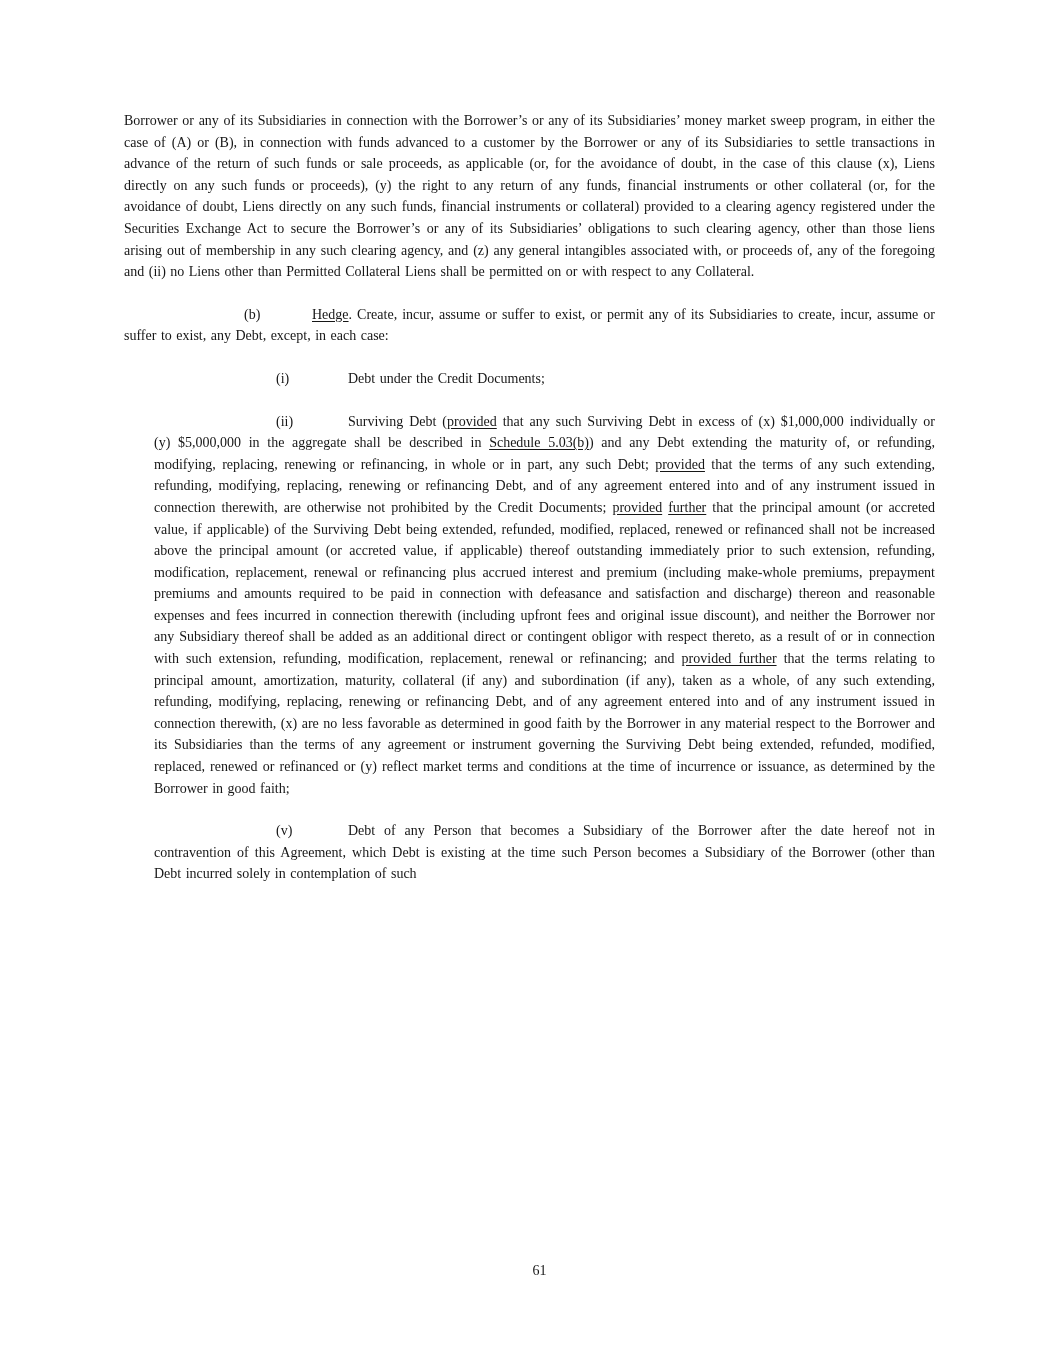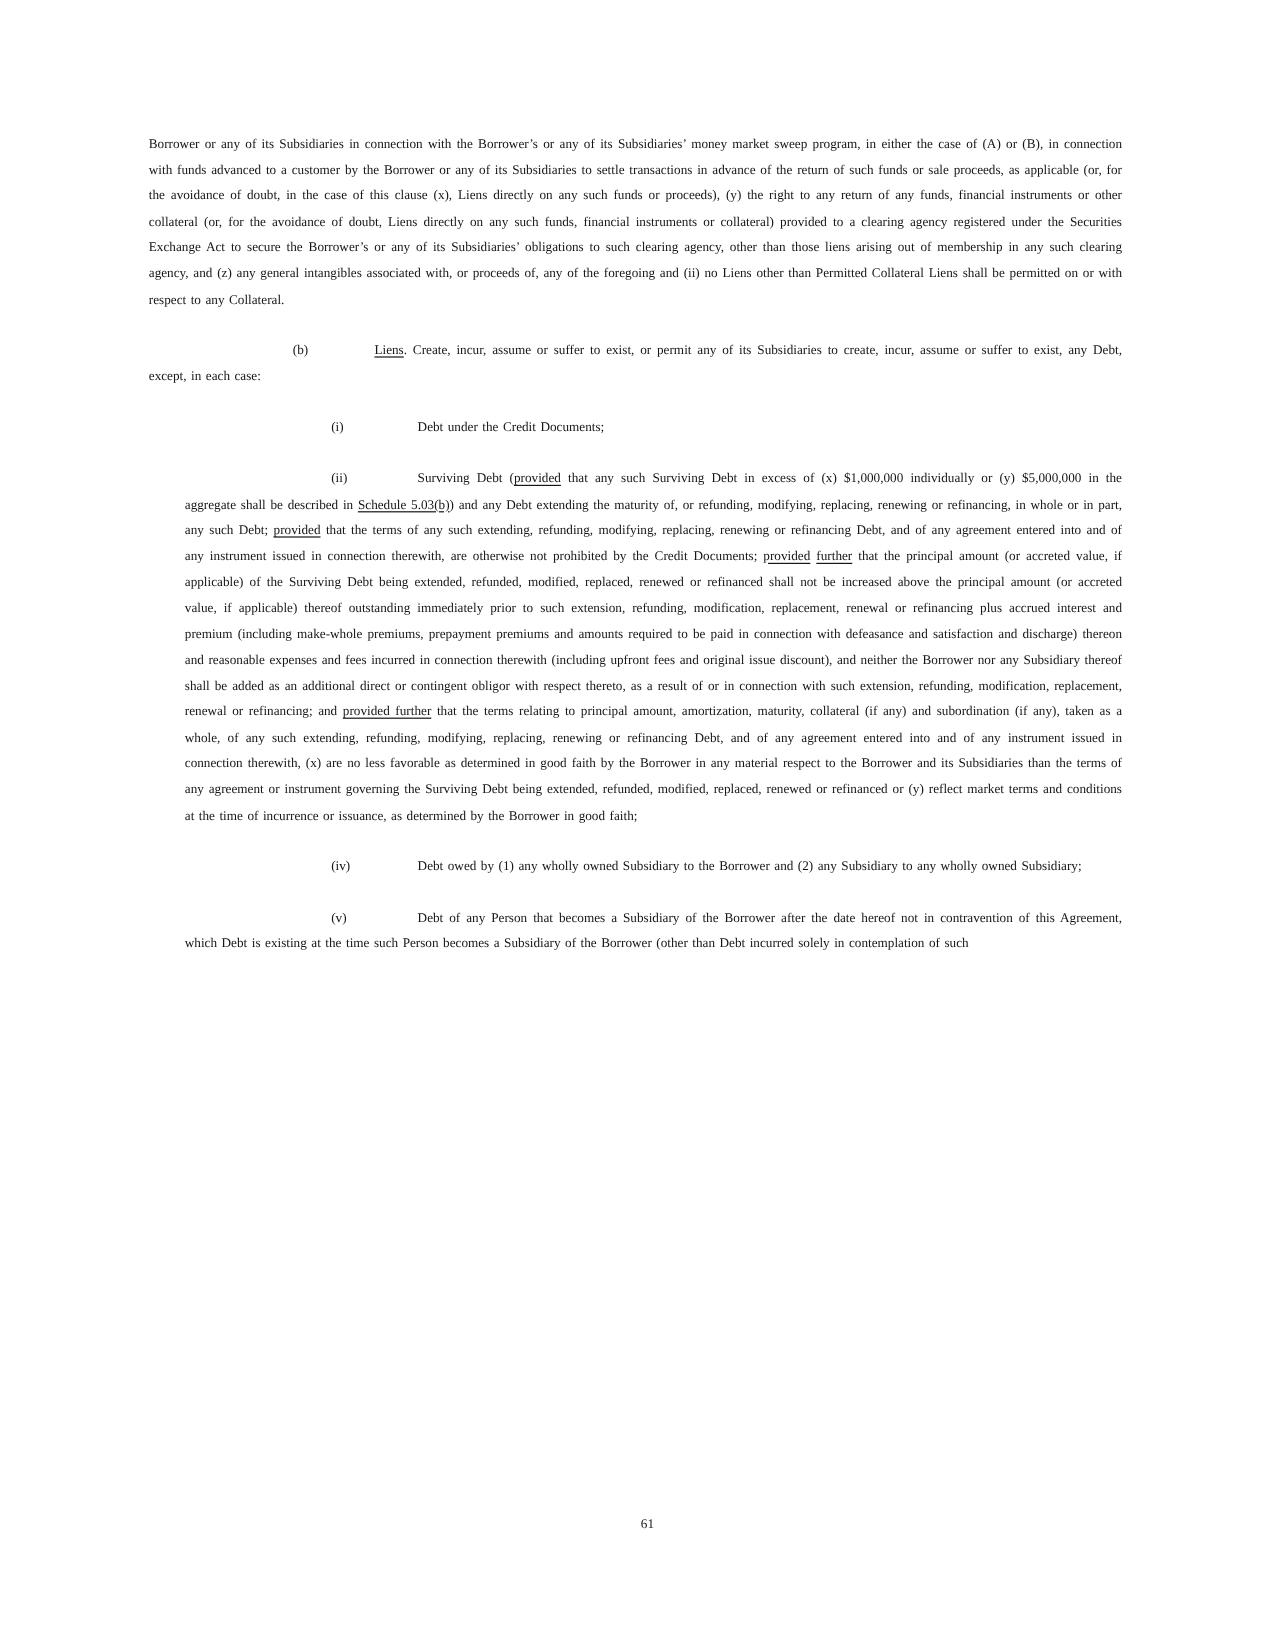--- a/index.html
+++ b/index.html
@@ -3,21 +3,21 @@
 <meta charset="utf-8">
 <style>
   html, body { margin: 0; padding: 0; background: #e8e8e8; }
   .page {
     position: relative;
     width: 1055px;
     height: 1365px;
     margin: 0 auto;
     background: #ffffff;
     font-family: "Liberation Serif", "DejaVu Serif", serif;
-    font-size: 11px;
+    font-size: 14px;
     line-height: 21.6px;
     color: #161616;
     overflow: hidden;
   }
   .content {
     position: absolute;
     left: 124px;
     top: 110px;
     width: 811px;
   }
@@ -47,27 +47,26 @@
   }
 </style>
 </head>
 <body>
 
 <div class="page">
   <div class="content">
 
     <p class="para"><span>Borrower or any of its Subsidiaries in connection with the Borrower’s or any of its Subsidiaries’ money market sweep program, in either the case of (A) or (B), in connection with funds advanced to a customer by the Borrower or any of its Subsidiaries to settle transactions in advance of the return of such funds or sale proceeds, as applicable (or, for the avoidance of doubt, in the case of this clause (x), Liens directly on any such funds or proceeds), (y) the right to any return of any funds, financial instruments or other collateral (or, for the avoidance of doubt, Liens directly on any such funds, financial instruments or collateral) provided to a clearing agency registered under the Securities Exchange Act to secure the Borrower’s or any of its Subsidiaries’ obligations to such clearing agency, other than those liens arising out of membership in any such clearing agency, and (z) any general intangibles associated with, or proceeds of, any of the foregoing and (ii) no Liens other than Permitted Collateral Liens shall be permitted on or with respect to any Collateral.</span></p>
 
-    <p class="para top-clause"><span class="label label-b">(b)</span><span class="u">Liens</span><span>. Create, incur, assume or suffer to exist, or permit any of its Subsidiaries to create, incur, assume or suffer to exist, any Debt, except, in each case:</span></p>
+    <p class="para top-clause"><span class="label label-b">(b)</span><span class="u">Hedge</span><span>. Create, incur, assume or suffer to exist, or permit any of its Subsidiaries to create, incur, assume or suffer to exist, any Debt, except, in each case:</span></p>
 
     <p class="para rom"><span class="label label-rom">(i)</span><span>Debt under the Credit Documents;</span></p>
 
     <p class="para rom"><span class="label label-rom">(ii)</span><span>Surviving Debt (</span><span class="u">provided</span><span> that any such Surviving Debt in excess of (x) $1,000,000 individually or (y) $5,000,000 in the aggregate shall be described in </span><span class="u">Schedule 5.03(b)</span><span>) and any Debt extending the maturity of, or refunding, modifying, replacing, renewing or refinancing, in whole or in part, any such Debt; </span><span class="u">provided</span><span> that the terms of any such extending, refunding, modifying, replacing, renewing or refinancing Debt, and of any agreement entered into and of any instrument issued in connection therewith, are otherwise not prohibited by the Credit Documents; </span><span class="u">provided</span><span> </span><span class="u">further</span><span> that the principal amount (or accreted value, if applicable) of the Surviving Debt being extended, refunded, modified, replaced, renewed or refinanced shall not be increased above the principal amount (or accreted value, if applicable) thereof outstanding immediately prior to such extension, refunding, modification, replacement, renewal or refinancing plus accrued interest and premium (including make-whole premiums, prepayment premiums and amounts required to be paid in connection with defeasance and satisfaction and discharge) thereon and reasonable expenses and fees incurred in connection therewith (including upfront fees and original issue discount), and neither the Borrower nor any Subsidiary thereof shall be added as an additional direct or contingent obligor with respect thereto, as a result of or in connection with such extension, refunding, modification, replacement, renewal or refinancing; and </span><span class="u">provided further</span><span> that the terms relating to principal amount, amortization, maturity, collateral (if any) and subordination (if any), taken as a whole, of any such extending, refunding, modifying, replacing, renewing or refinancing Debt, and of any agreement entered into and of any instrument issued in connection therewith, (x) are no less favorable as determined in good faith by the Borrower in any material respect to the Borrower and its Subsidiaries than the terms of any agreement or instrument governing the Surviving Debt being extended, refunded, modified, replaced, renewed or refinanced or (y) reflect market terms and conditions at the time of incurrence or issuance, as determined by the Borrower in good faith;</span></p>
 
 
-    <p class="para rom"><span class="label label-rom">(iv)</span><span>Debt owed by (1) any wholly owned Subsidiary to the Borrower and (2) any Subsidiary to any wholly owned Subsidiary;</span></p>
 
     <p class="para rom"><span class="label label-rom">(v)</span><span>Debt of any Person that becomes a Subsidiary of the Borrower after the date hereof not in contravention of this Agreement, which Debt is existing at the time such Person becomes a Subsidiary of the Borrower (other than Debt incurred solely in contemplation of such</span></p>
 
   </div>
 
   <div class="pagenum">61</div>
 </div>
 
 </body></html>

